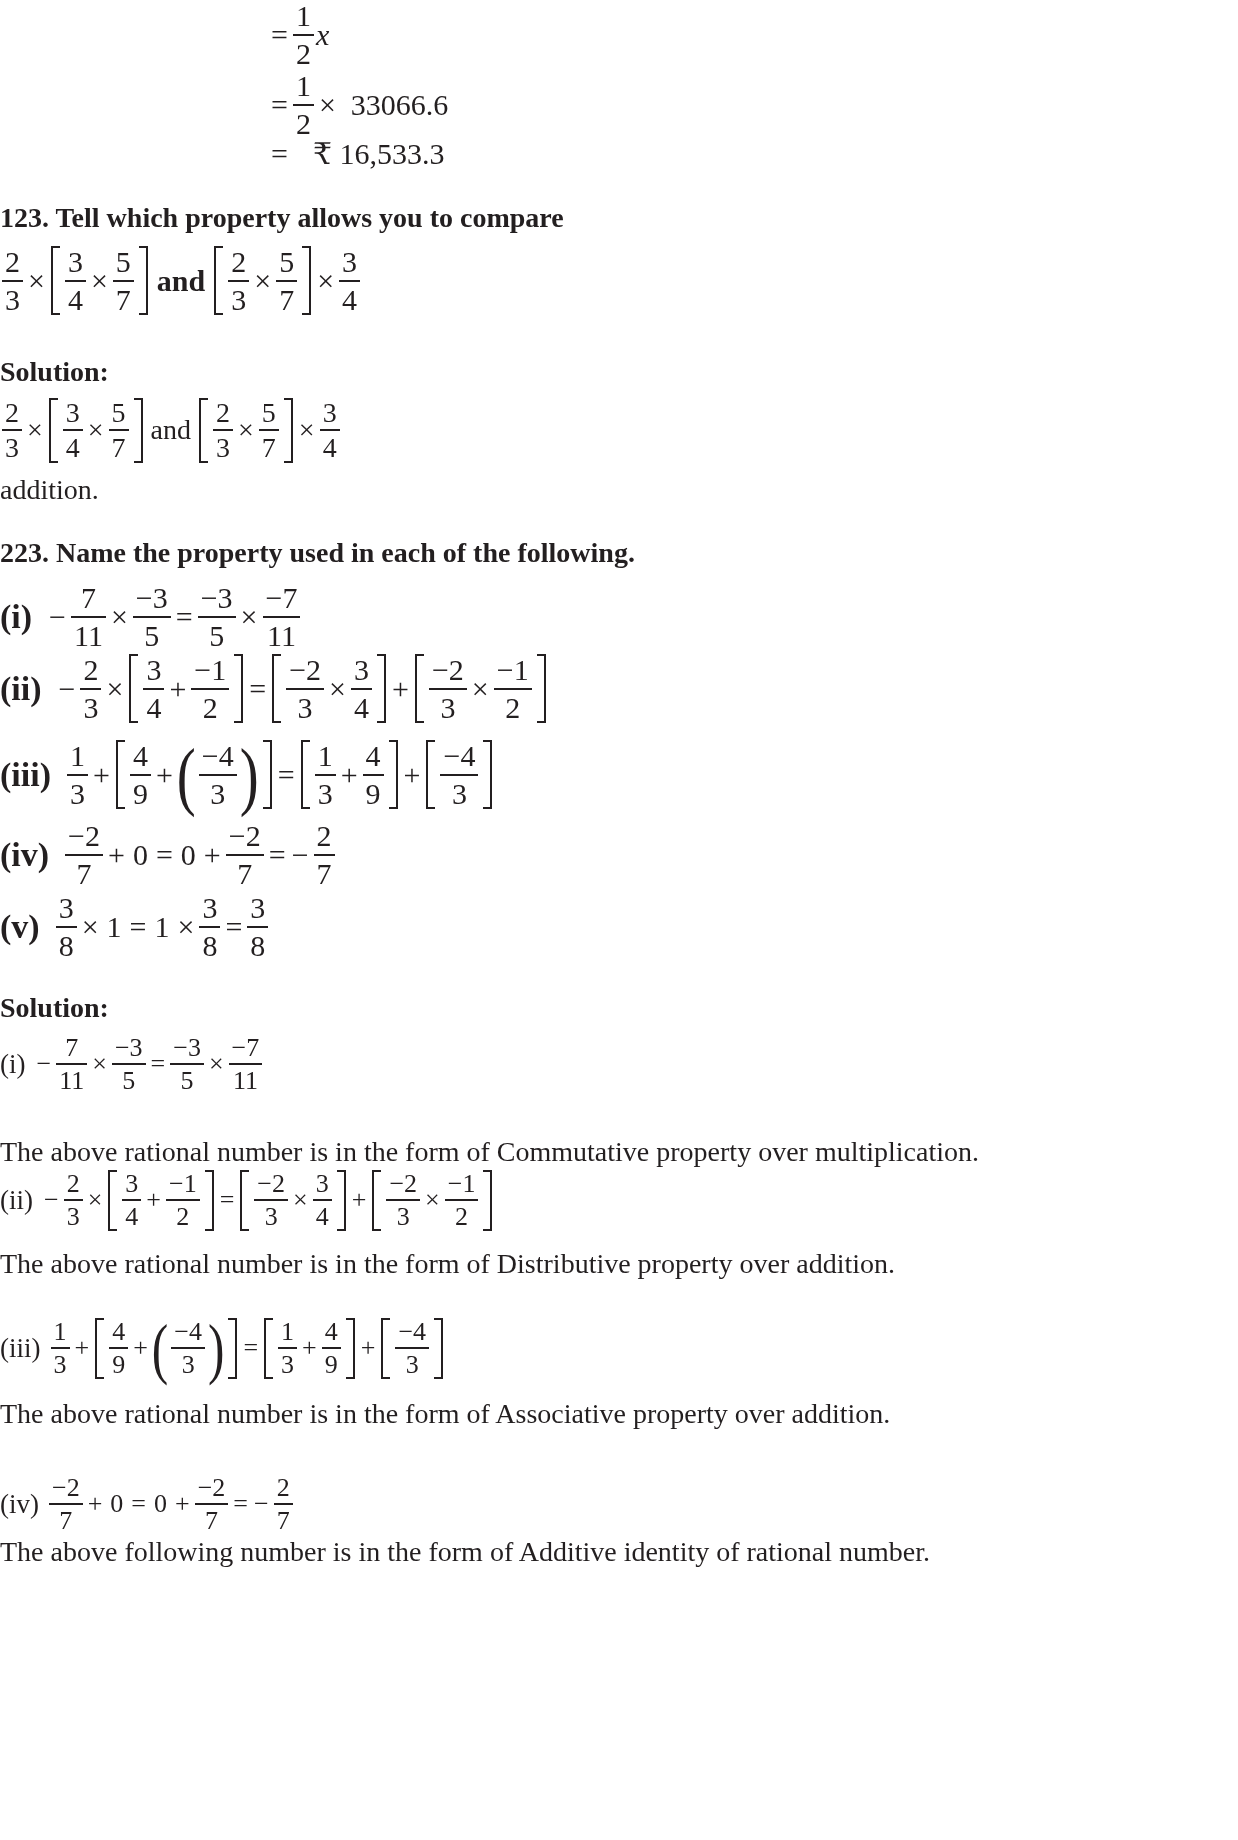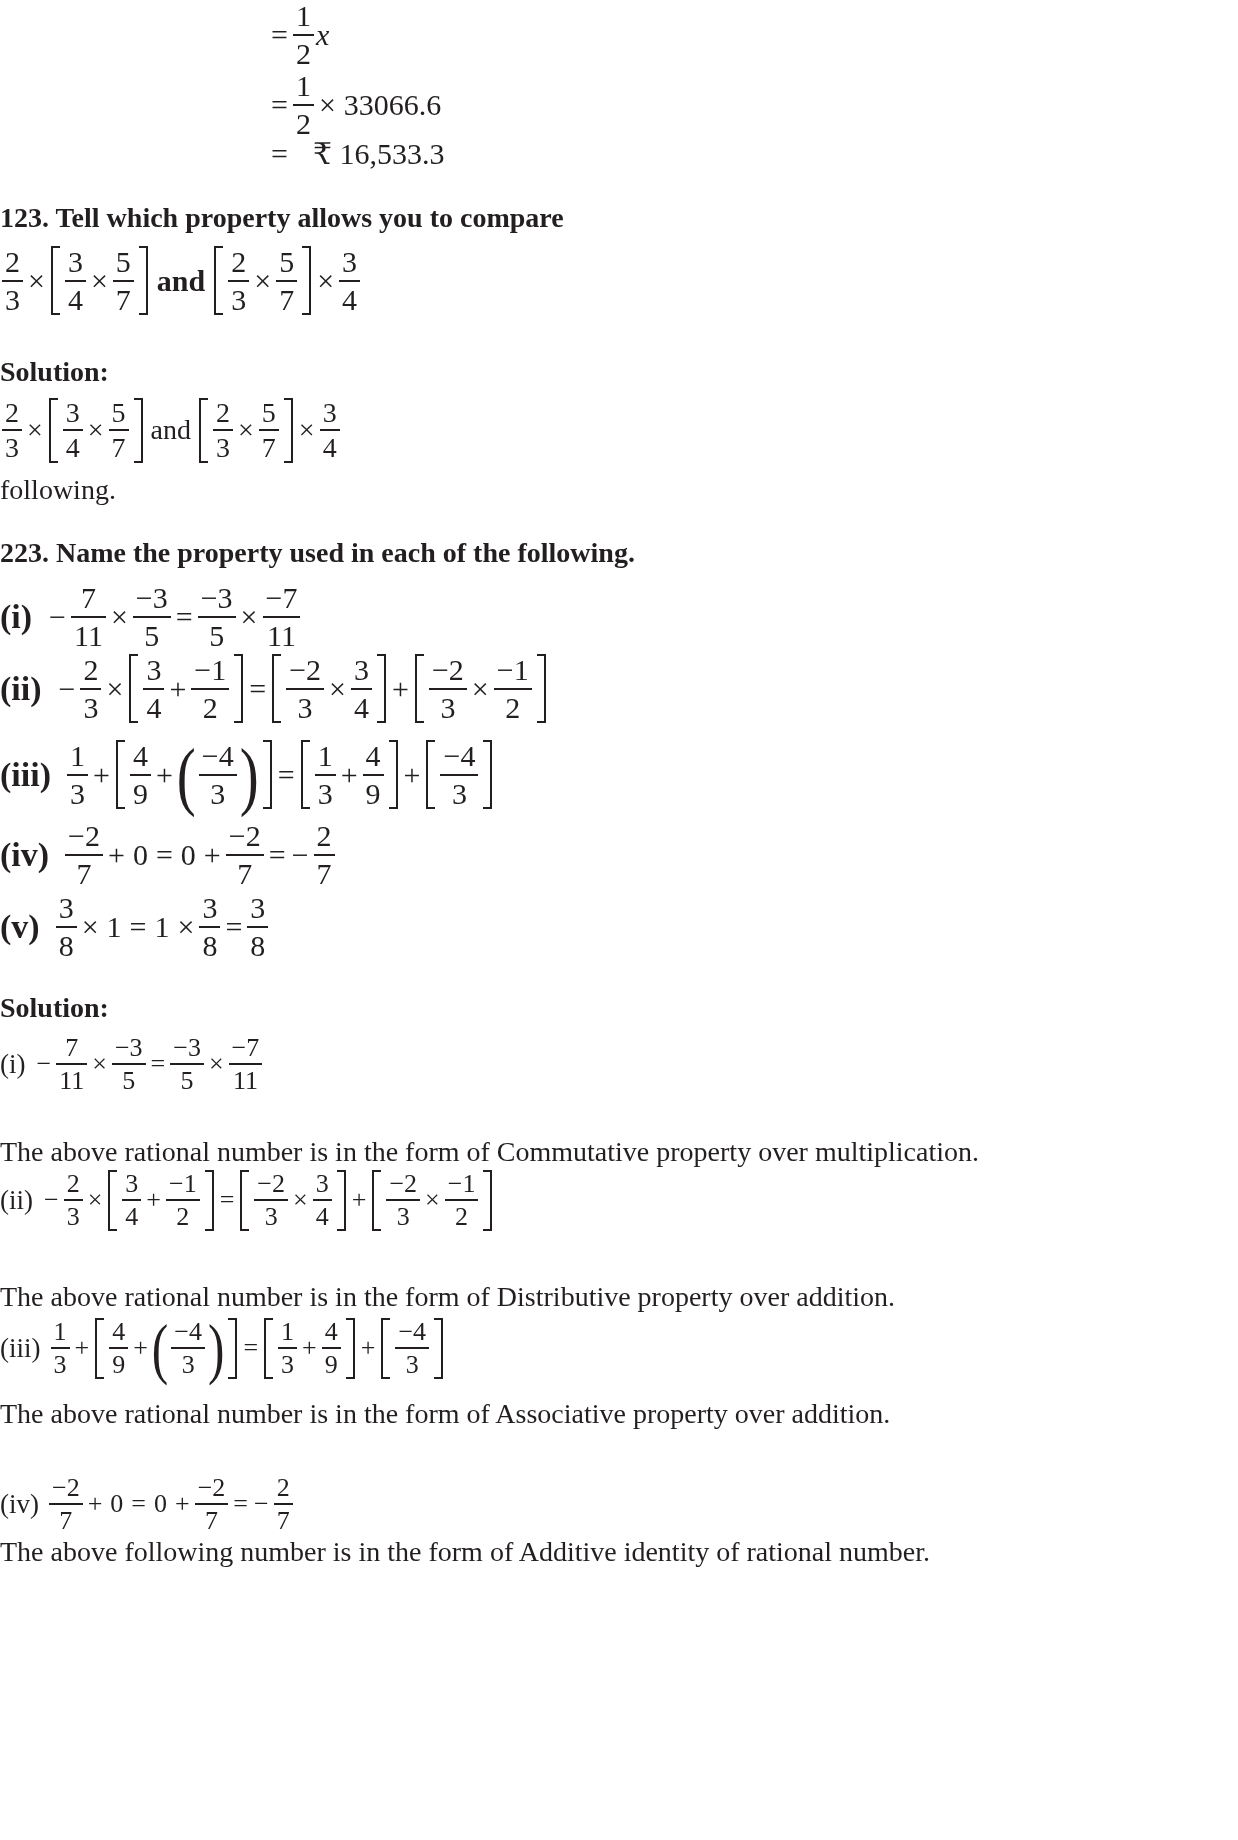--- a/index.html
+++ b/index.html
@@ -35,21 +35,21 @@
     <span class="" style="font-style: italic;">x</span>
   </div>
 <div class="abs eq big" style="left:268px; top:70px;">
     <span class="op">=</span>
     <span class="frac">
       <span class="num">1</span>
       <span class="bar"></span>
       <span class="den">2</span>
     </span>
     <span class="op">×</span>
-    <span class="" style="margin: 0px 5px;">33066.6</span>
+    <span class="" style="margin: 0px 12px;">33066.6</span>
   </div>
 <div class="abs eq big" style="left:268px; top:136px;">
     <span class="op">=</span>
     <span class="" style="margin: 0px 22px;">₹ 16,533.3</span>
   </div>
 
 <div class="abs heading" style="left:0; top:202px;">123. Tell which property allows you to compare</div>
 <div class="abs eq big" style="left:0; top:246px;">
     <span class="frac">
       <span class="num">2</span>
@@ -127,21 +127,21 @@
       <span class="den">7</span>
     </span>
     <span class="brk r"></span>
     <span class="op">×</span>
     <span class="frac">
       <span class="num">3</span>
       <span class="bar"></span>
       <span class="den">4</span>
     </span>
   </div>
-<div class="abs text" style="left:0; top:474px;">following.</div>
+<div class="abs text" style="left:0; top:474px;">addition.</div>
 
 <div class="abs heading" style="left:0; top:537px;">223. Name the property used in each of the following.</div>
 
 <div class="abs eq big" style="left:0; top:582px;">
   <span class="label-bold">(i)</span>
   <span class="eq">
       <span class="op">−</span>
       <span class="frac">
         <span class="num">7</span>
         <span class="bar"></span>
@@ -401,21 +401,21 @@
       </span>
       <span class="op">×</span>
       <span class="frac">
         <span class="num">−1</span>
         <span class="bar"></span>
         <span class="den">2</span>
       </span>
       <span class="brk r"></span>
     </span>
 </div>
-<div class="abs text" style="left:0; top:1248px;margin-top:33px;">The above rational number is in the form of Distributive property over addition.</div>
+<div class="abs text" style="left:0; top:1248px;">The above rational number is in the form of Distributive property over addition.</div>
 
 <div class="abs eq small" style="left:0; top:1318px;">
   <span class="label-plain">(iii)</span>
   <span class="eq">
       <span class="frac">
         <span class="num">1</span>
         <span class="bar"></span>
         <span class="den">3</span>
       </span>
       <span class="op">+</span>

